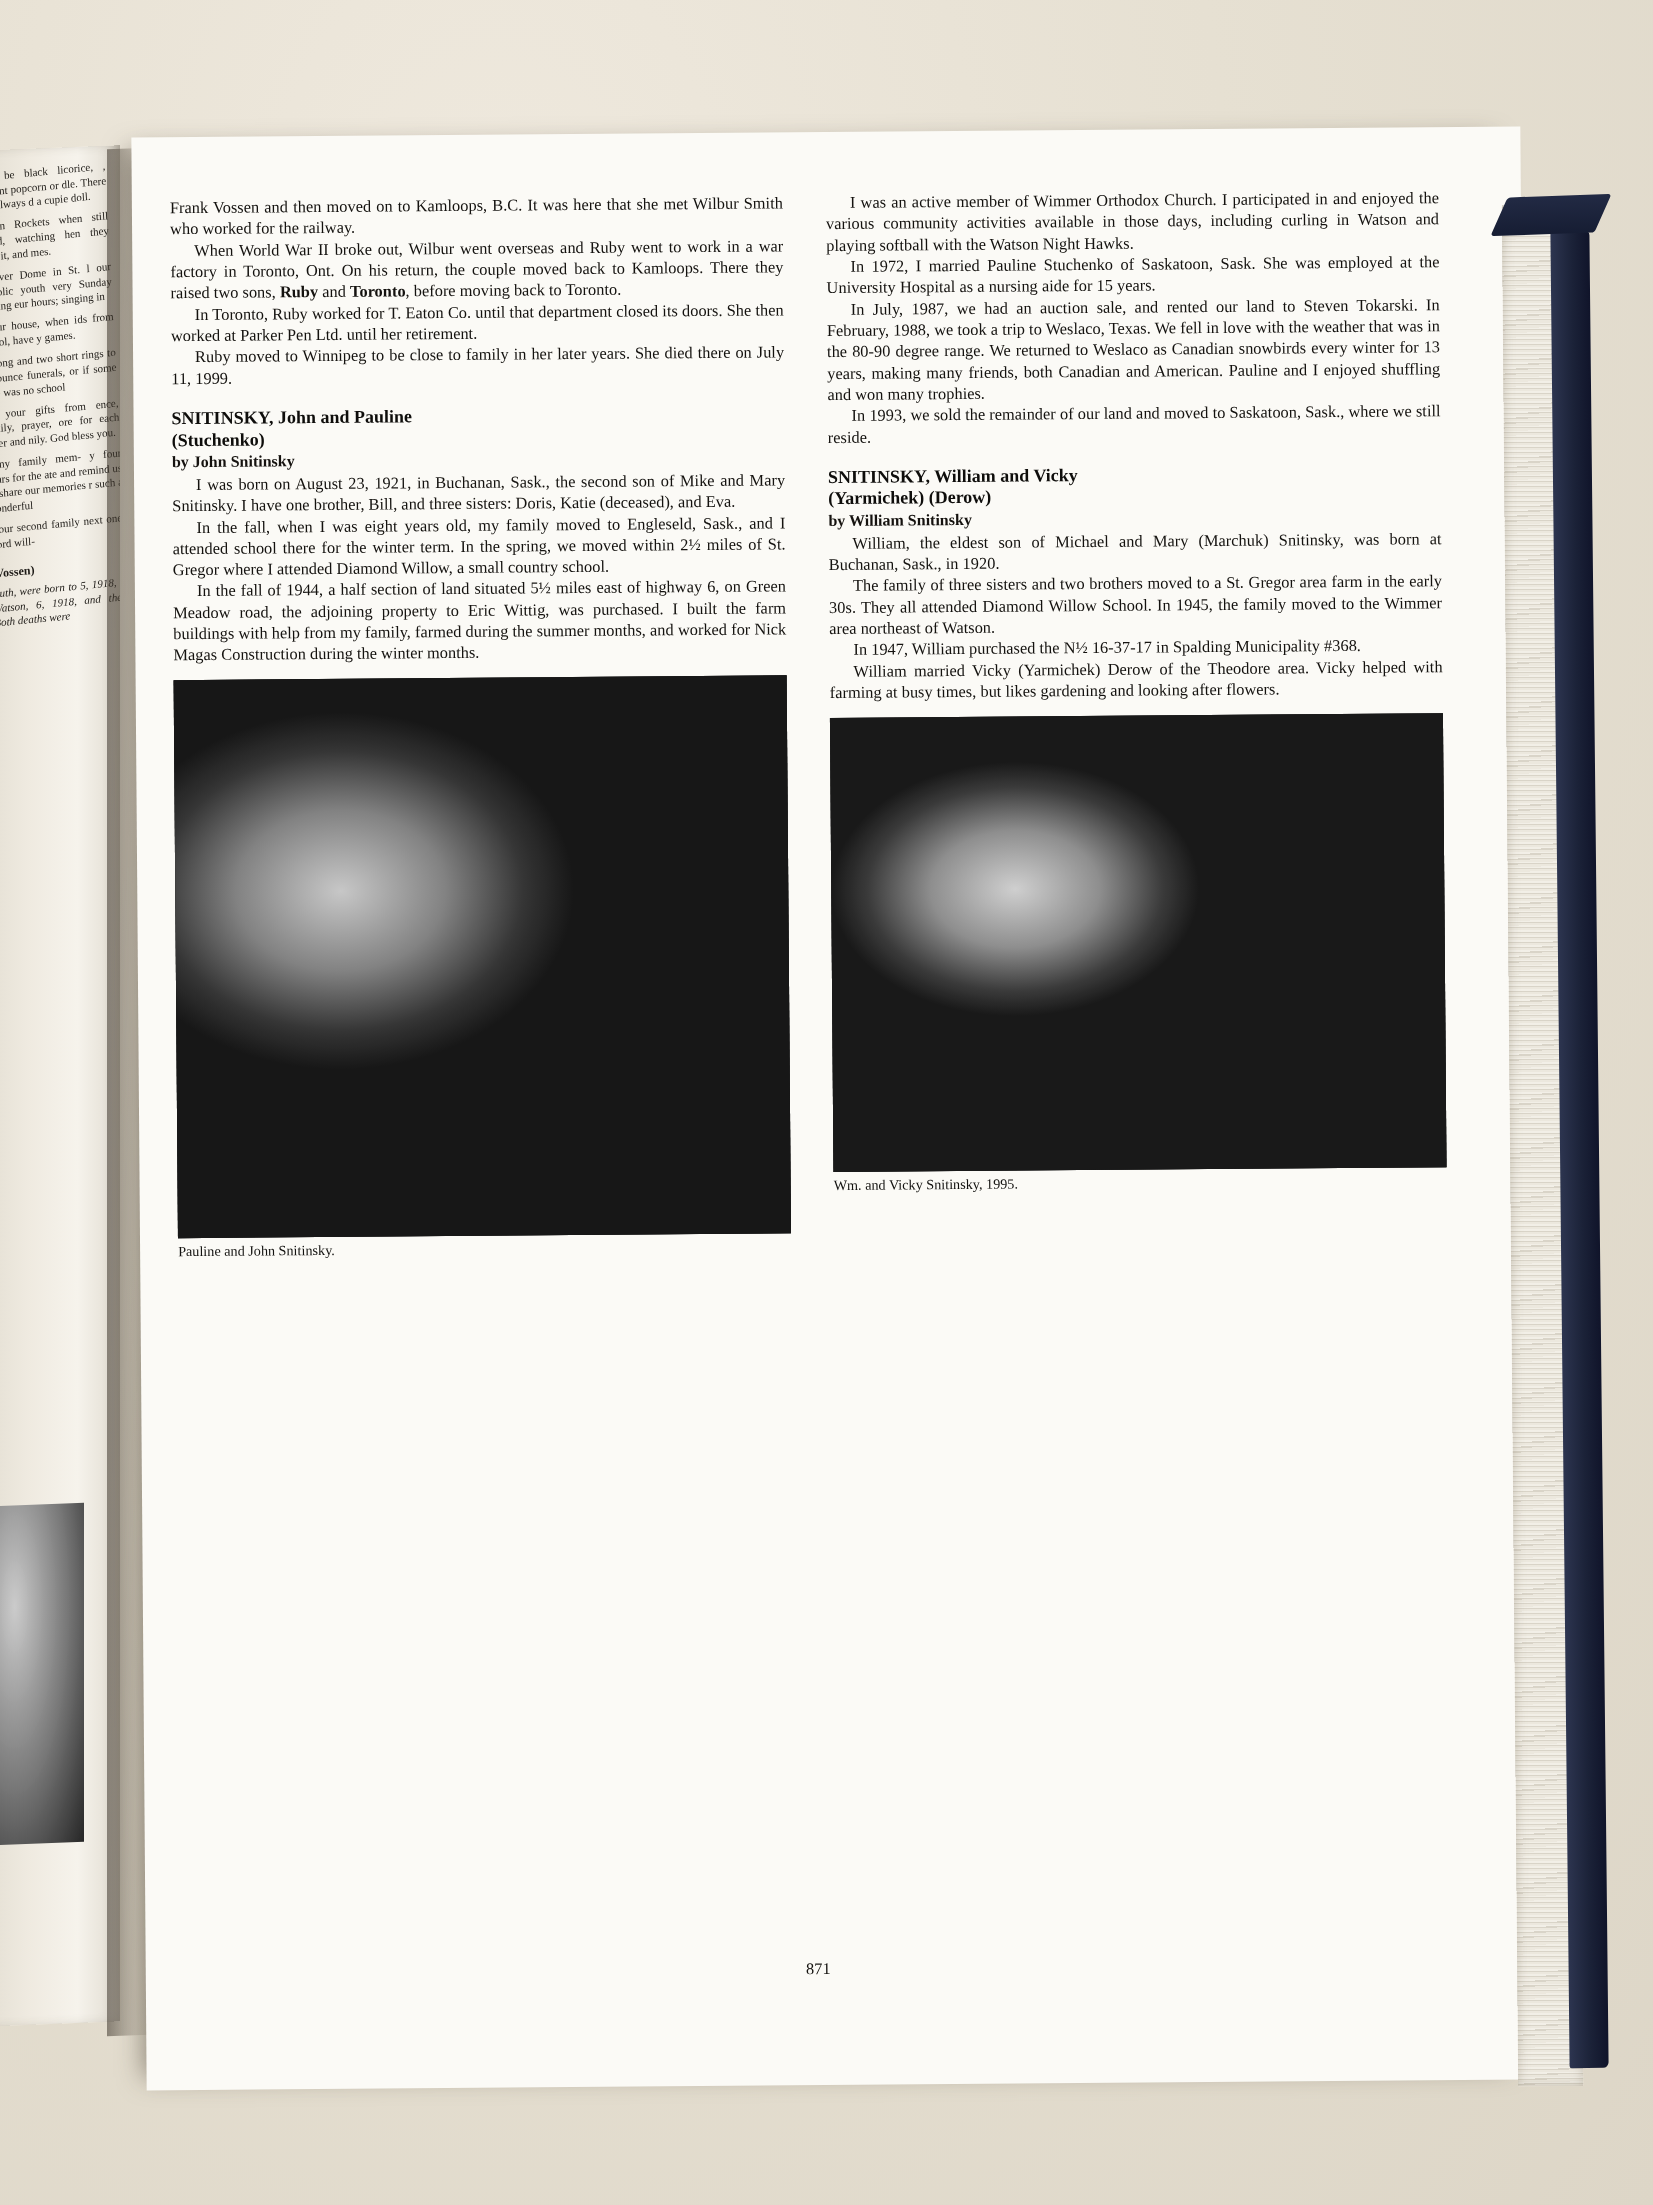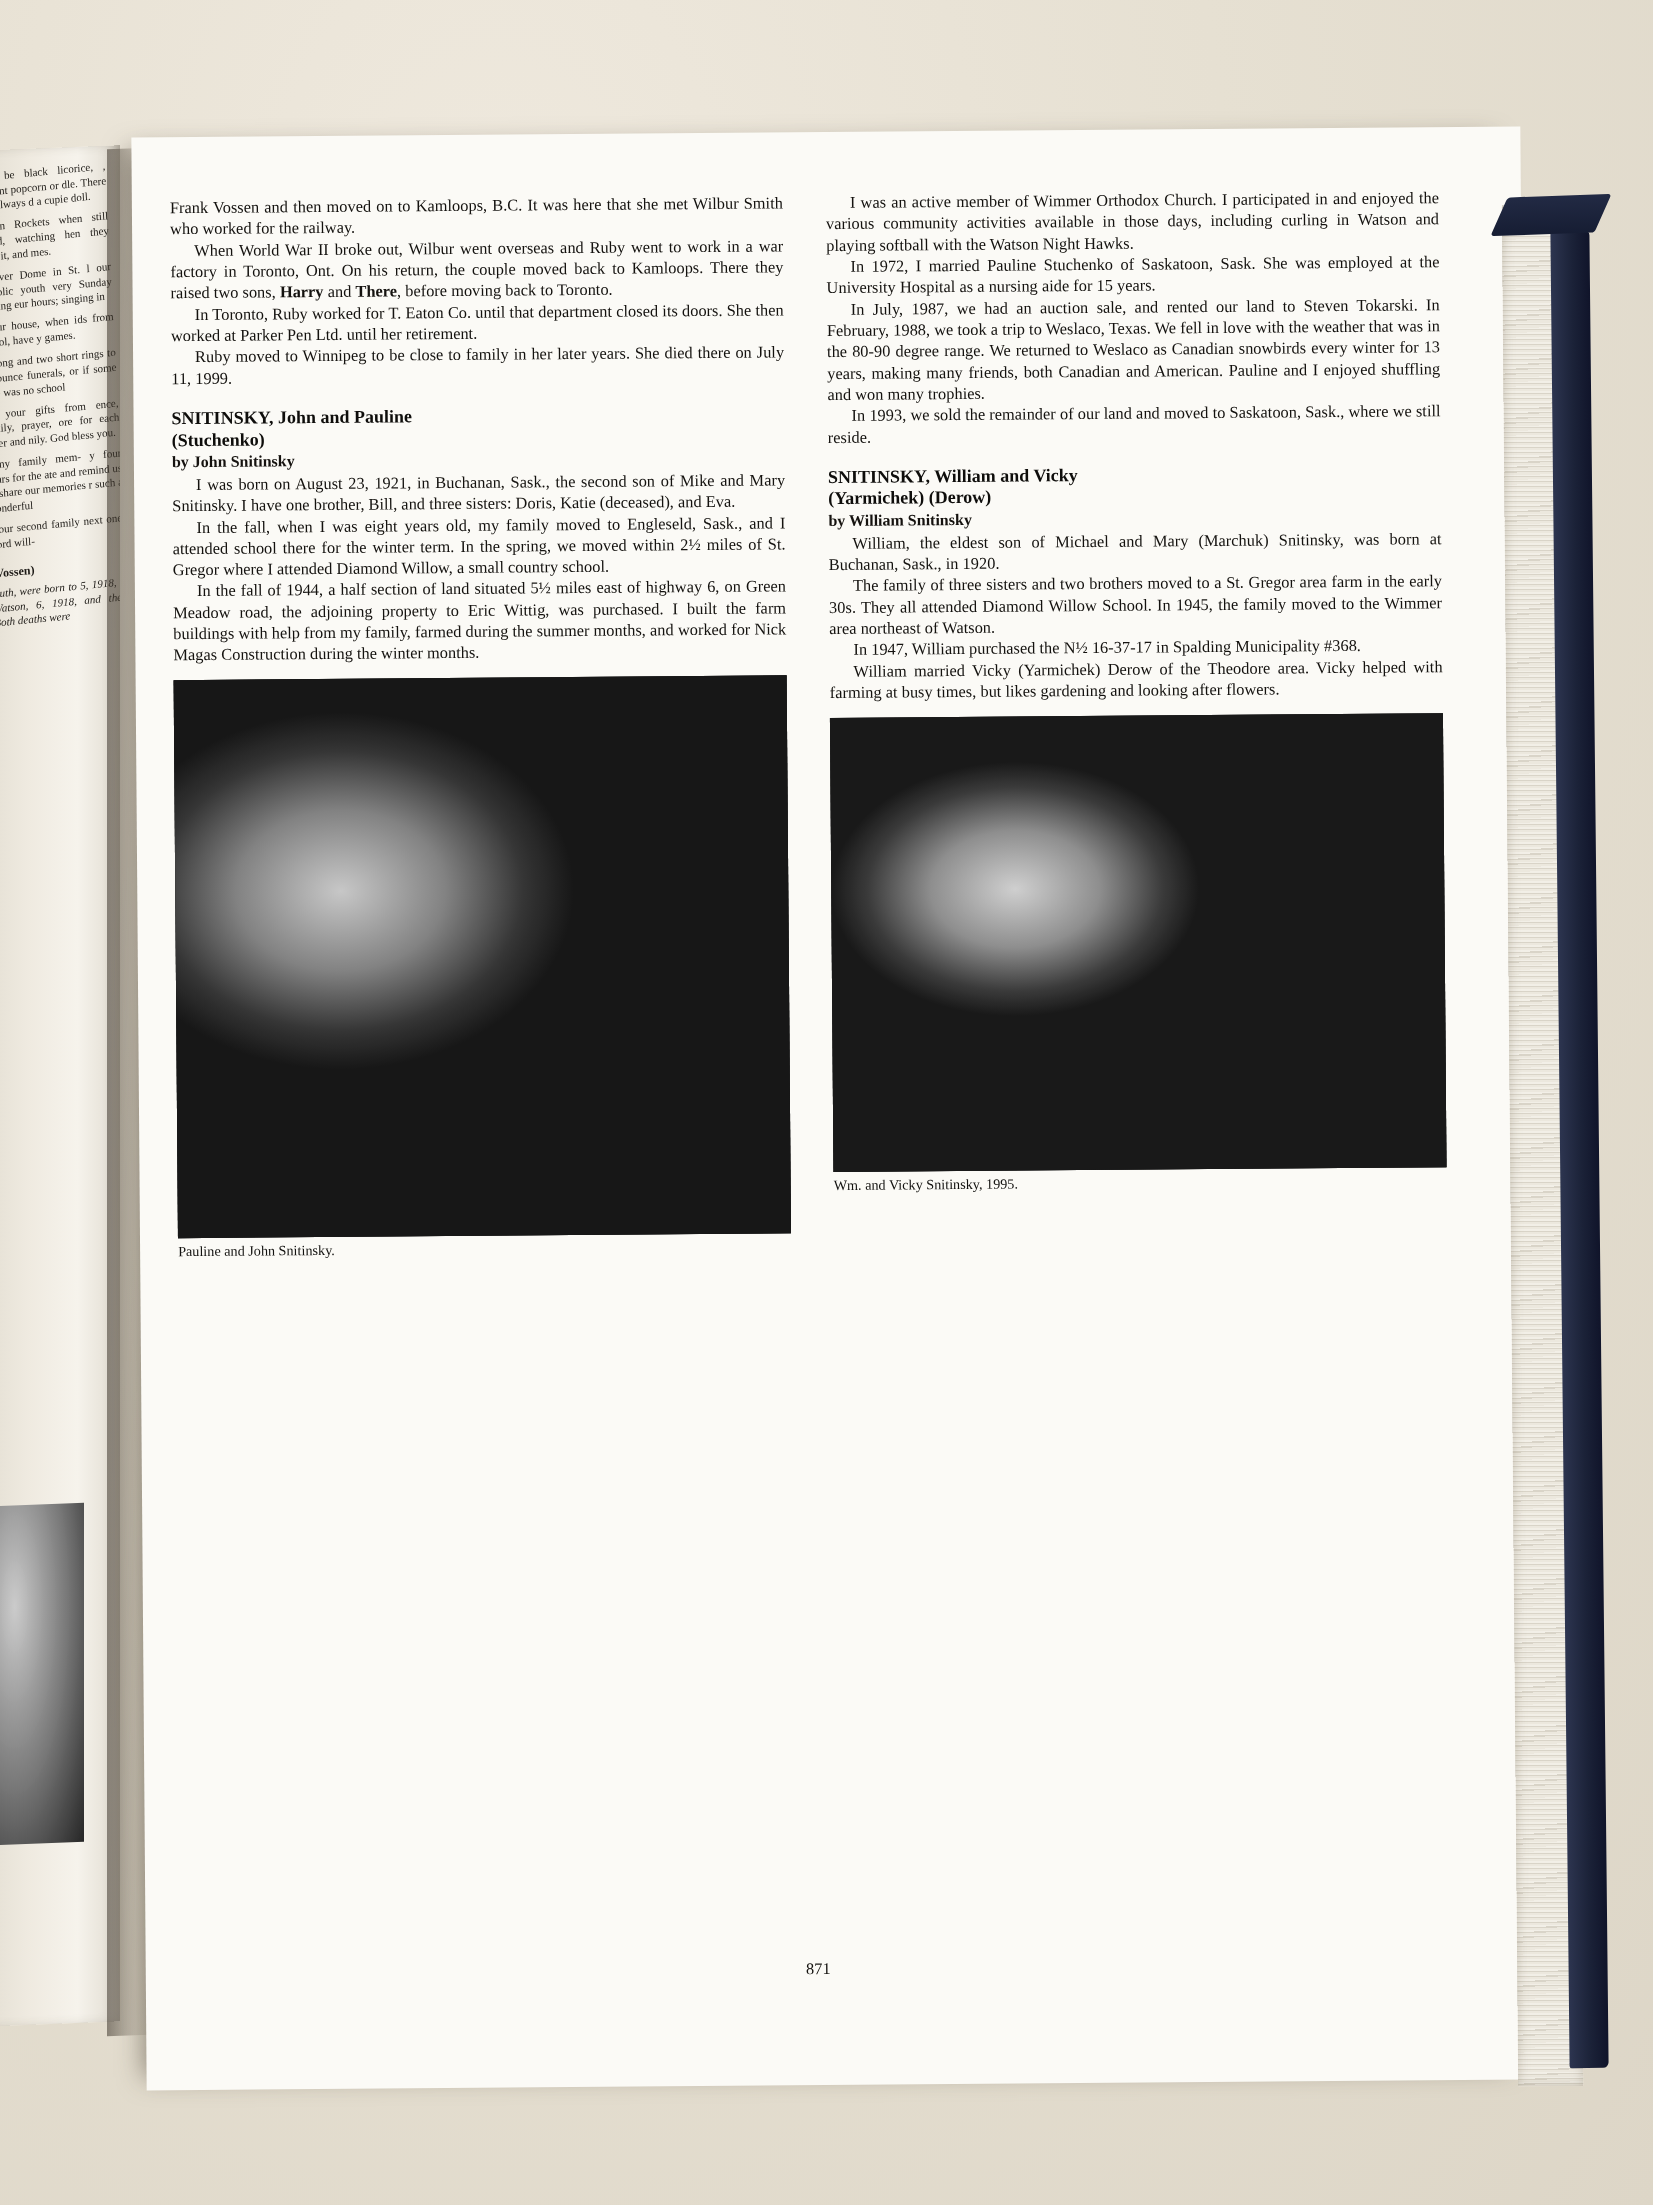--- a/index.html
+++ b/index.html
@@ -243,21 +243,21 @@
   <div id="gutter"></div>
 
   <div id="right-page">
     <div id="page-inner">
       <div class="cols">
 
         <div class="col">
 
           <p class="body noindent">Frank Vossen and then moved on to Kamloops, B.C. It was here that she met Wilbur Smith who worked for the railway.</p>
 
-          <p class="body"><span>When World War II broke out, Wilbur went overseas and Ruby went to work in a war factory in Toronto, Ont. On his return, the couple moved back to Kamloops. There they raised two sons, </span><span class="lead-in">Harry</span><span> and </span><span class="lead-in">There</span><span>, before moving back to Toronto.</span></p>
+          <p class="body"><span>When World War II broke out, Wilbur went overseas and Ruby went to work in a war factory in Toronto, Ont. On his return, the couple moved back to Kamloops. There they raised two sons, </span><span class="lead-in">Ruby</span><span> and </span><span class="lead-in">Toronto</span><span>, before moving back to Toronto.</span></p>
 
           <p class="body">In Toronto, Ruby worked for T. Eaton Co. until that department closed its doors. She then worked at Parker Pen Ltd. until her retirement.</p>
           <p class="body">Ruby moved to Winnipeg to be close to family in her later years. She died there on July 11, 1999.</p>
 
           <h2 class="fam">SNITINSKY, John and Pauline</h2>
           <div class="fam-sub">(Stuchenko)</div>
           <div class="byline">by John Snitinsky</div>
 
           <p class="body">I was born on August 23, 1921, in Buchanan, Sask., the second son of Mike and Mary Snitinsky. I have one brother, Bill, and three sisters: Doris, Katie (deceased), and Eva.</p>
           <p class="body">In the fall, when I was eight years old, my family moved to Engleseld, Sask., and I attended school there for the winter term. In the spring, we moved within 2½ miles of St. Gregor where I attended Diamond Willow, a small country school.</p>

